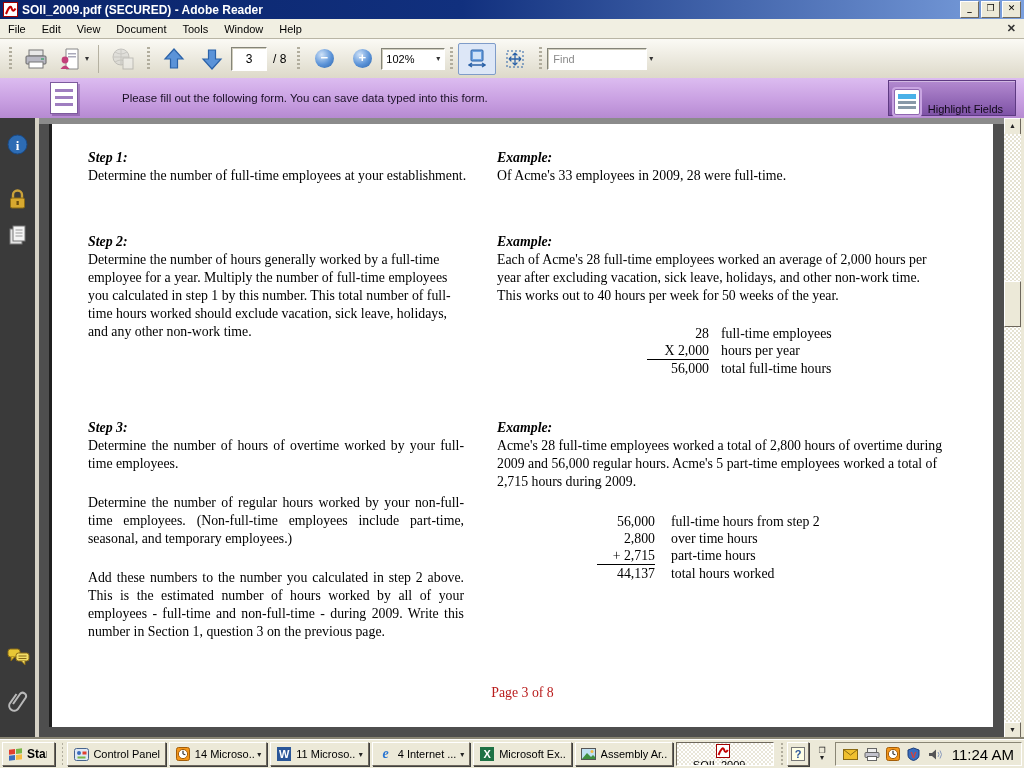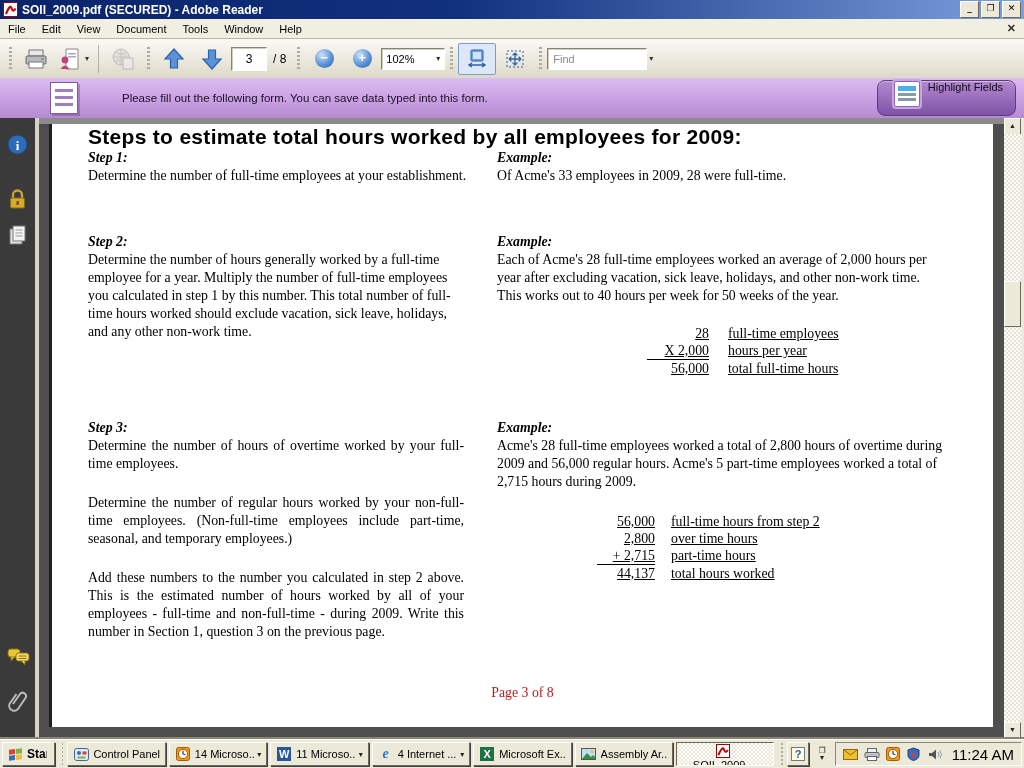--- a/index.html
+++ b/index.html
@@ -51,23 +51,23 @@
     color:#fff;font-weight:bold;font-size:13px;line-height:17px;text-align:center;}
 
   
   .formbar{position:absolute;left:0;top:78px;right:0;height:40px;
     background:linear-gradient(#dcbcf0 0%,#c9a0e2 55%,#b68ad2 100%);
     border-bottom:1px solid #8f66b0;display:flex;align-items:center;}
   .form-ico{margin-left:50px;width:26px;height:30px;background:#fff;border:1px solid #7d5a9e;
     box-shadow:2px 2px 0 rgba(90,50,120,.35);position:relative;flex:0 0 auto;}
   .form-ico i{position:absolute;left:4px;right:4px;height:3px;background:#9f7ec0;}
   .form-msg{margin-left:44px;font-size:11.5px;color:#1a1026;}
-  .hl-panel{position:absolute;right:8px;top:2px;height:34px;border-radius:8px;
+  .hl-panel{position:absolute;right:8px;top:2px;height:34px;border-radius:0;
     background:linear-gradient(#b38ad0,#7e52a6);border:1px solid #5e3a82;
-    display:flex;align-items:flex-start;padding:0 12px 0 16px;box-shadow:inset 0 1px 0 rgba(255,255,255,.4);}
+    display:flex;align-items:flex-end;padding:0 12px 0 5px;box-shadow:inset 0 1px 0 rgba(255,255,255,.4);}
   .hl-ico{width:24px;height:24px;background:#fff;border:1px solid #8f66b0;border-radius:2px;
     position:relative;margin-right:8px;box-shadow:0 0 0 2px #c9a5e2;}
   .hl-ico i{position:absolute;left:3px;right:3px;background:#49b1e8;}
   .hl-label{font-size:11px;color:#100818;}
 
   
   .docpane{position:absolute;left:0;top:118px;right:0;bottom:28px;background:#4e4e4e;}
   .edge-right{position:absolute;right:0;top:0;bottom:0;width:3px;background:#ece9d8;}
   .sidebar{position:absolute;left:0;top:0;bottom:0;width:35px;background:#3a3a3a;
     border-right:4px solid #d6d2c6;}
@@ -80,23 +80,23 @@
   .doc-heading{position:absolute;left:36px;top:1px;font-size:21px;font-weight:bold;
     letter-spacing:.3px;color:#000;font-family:"Liberation Sans",sans-serif;}
   .col-l{position:absolute;left:36px;width:388px;}
   .col-r{position:absolute;left:445px;width:448px;}
   .blk{font-family:"Liberation Serif",serif;font-size:13.8px;line-height:18px;color:#000;}
   .blk .t{font-weight:bold;font-style:italic;}
   .just{text-align:justify;}
   .blk p{margin:0 10px 21px 0;}
   .blk p:last-child{margin-bottom:0;}
   .calc{border-collapse:collapse;font-family:"Liberation Serif",serif;font-size:13.8px;line-height:17px;color:#000;}
-  .calc td{padding:0;text-decoration:underline;}
+  .calc td{padding:0;}
   .calc .v{text-align:right;min-width:62px;white-space:nowrap;}
-  .calc .l{padding-left:19px;white-space:nowrap;}
+  .calc .l{padding-left:12px;white-space:nowrap;}
   .calc1{margin:20px 0 0 150px;}
   .calc2{margin:22px 0 0 100px;}
   .calc2 .v{min-width:58px;}
   .calc2 .l{padding-left:16px;}
   .sum-line{border-bottom:1px solid #000;}
   .pg-footer{position:absolute;left:0;right:0;top:561px;text-align:center;
     font-family:"Liberation Serif",serif;font-size:13.8px;color:#b91c1c;}
 
   
   .scrollbar{position:absolute;right:3px;top:0;bottom:0;width:17px;background:#e9e6d8;}
@@ -290,21 +290,20 @@
       <span class="sb-ico" style="top:572px">
         <svg width="21" height="23">
             <path d="M6 14 L13 4 a3.4 3.4 0 0 1 5.6 3.8 L11 19 a5 5 0 0 1 -8.2 -5.6 L9.5 4" fill="none" stroke="#b9b9b9" stroke-width="2"></path>
           </svg>
       </span>
     </div>
 
     <div class="topstrip"></div>
 
     <div class="page">
-      <div class="doc-heading">Steps to estimate total hours worked by all employees for 2009:</div>
 
       <div class="blk col-l" style="top:25px">
         <span class="t">Step 1:</span>
         <div>Determine the number of full-time employees at your establishment.</div>
       </div>
       <div class="blk col-r" style="top:25px">
         <span class="t">Example:</span>
         <div>Of Acme's 33 employees in 2009, 28 were full-time.</div>
       </div>
 

